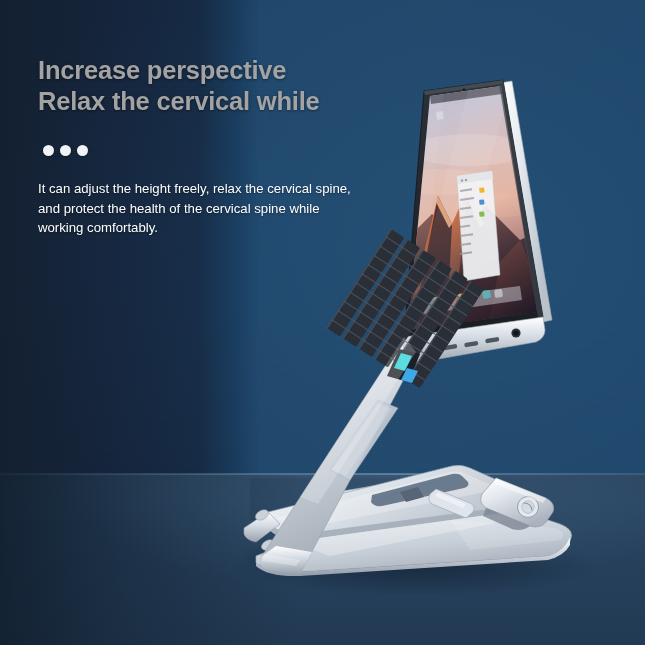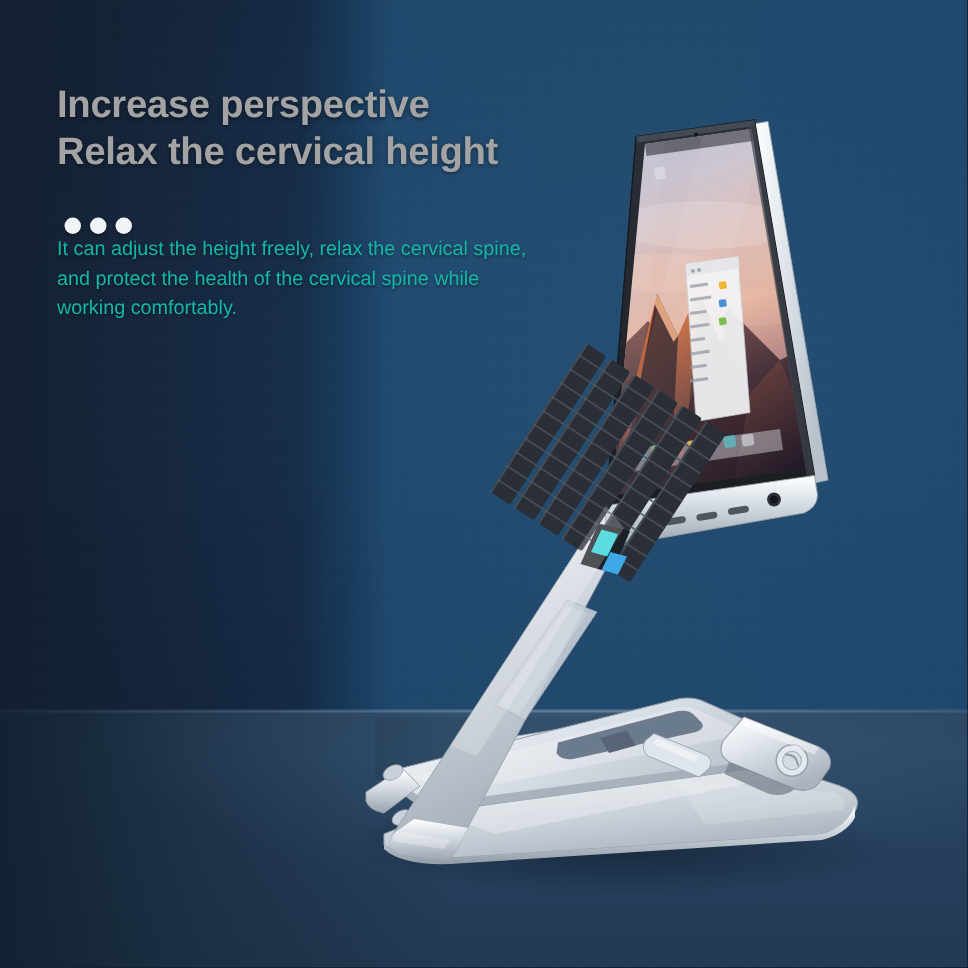--- a/index.html
+++ b/index.html
@@ -69,21 +69,22 @@
     text-shadow:0 1px 3px rgba(0,0,0,.45);
     white-space:nowrap;
   }
   .dots { display:flex; gap:6px; margin-top:28px; margin-left:5px; }
   .dot {
     width:11px; height:11px; border-radius:50%;
     background:#f1f4f7;
     box-shadow:0 1px 2px rgba(0,0,0,.35);
   }
   .body-copy {
-    color:#14b8a6;
+    margin-top:23px;
+    color:#ffffff;
     font-size:13.2px;
     line-height:19.5px;
     max-width:320px;
     text-shadow:0 1px 2px rgba(0,0,0,.40);
   }
 
   
   #laptop { position:absolute; left:0; top:0; width:645px; height:645px; z-index:25; }
   #stand  { position:absolute; left:0; top:0; width:645px; height:645px; z-index:20; }
   #shadows{ position:absolute; left:0; top:0; width:645px; height:645px; z-index:15; }
@@ -98,21 +99,21 @@
   <div class="bg-wall"></div>
   <div class="bg-wall-tex"></div>
   <div class="bg-wall-vig"></div>
   <div class="bg-floor"></div>
   <div class="bg-floor-left"></div>
   <div class="bg-floor-sheen"></div>
   <div class="horizon"></div>
 
   <div class="copy">
     <div class="headline">Increase perspective</div>
-    <div class="headline">Relax the cervical height</div>
+    <div class="headline">Relax the cervical while</div>
     <div class="dots">
       <span class="dot"></span>
       <span class="dot"></span>
       <span class="dot"></span>
     </div>
     <div class="body-copy">It can adjust the height freely, relax the cervical spine, and protect the health of the cervical spine while working comfortably.</div>
   </div>
 
   <svg id="shadows" viewBox="0 0 645 645">
     <defs>

